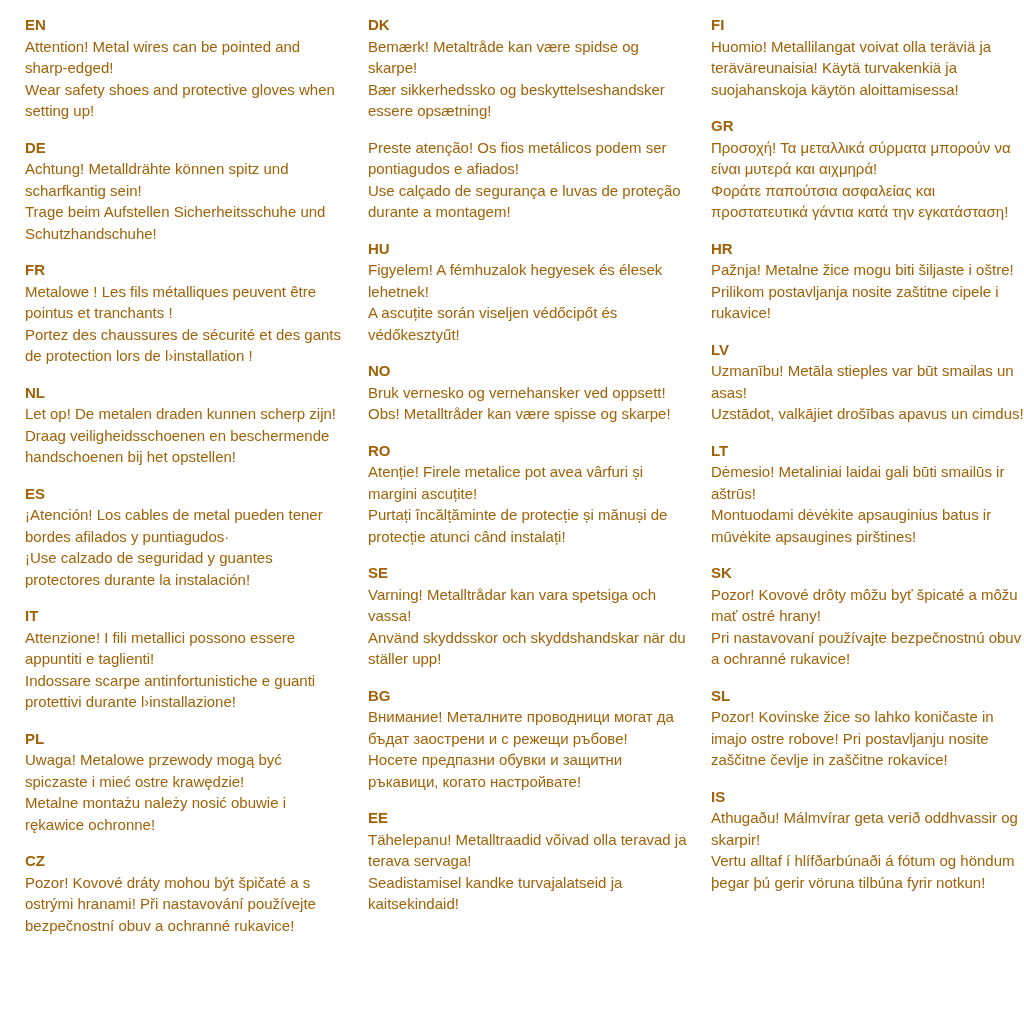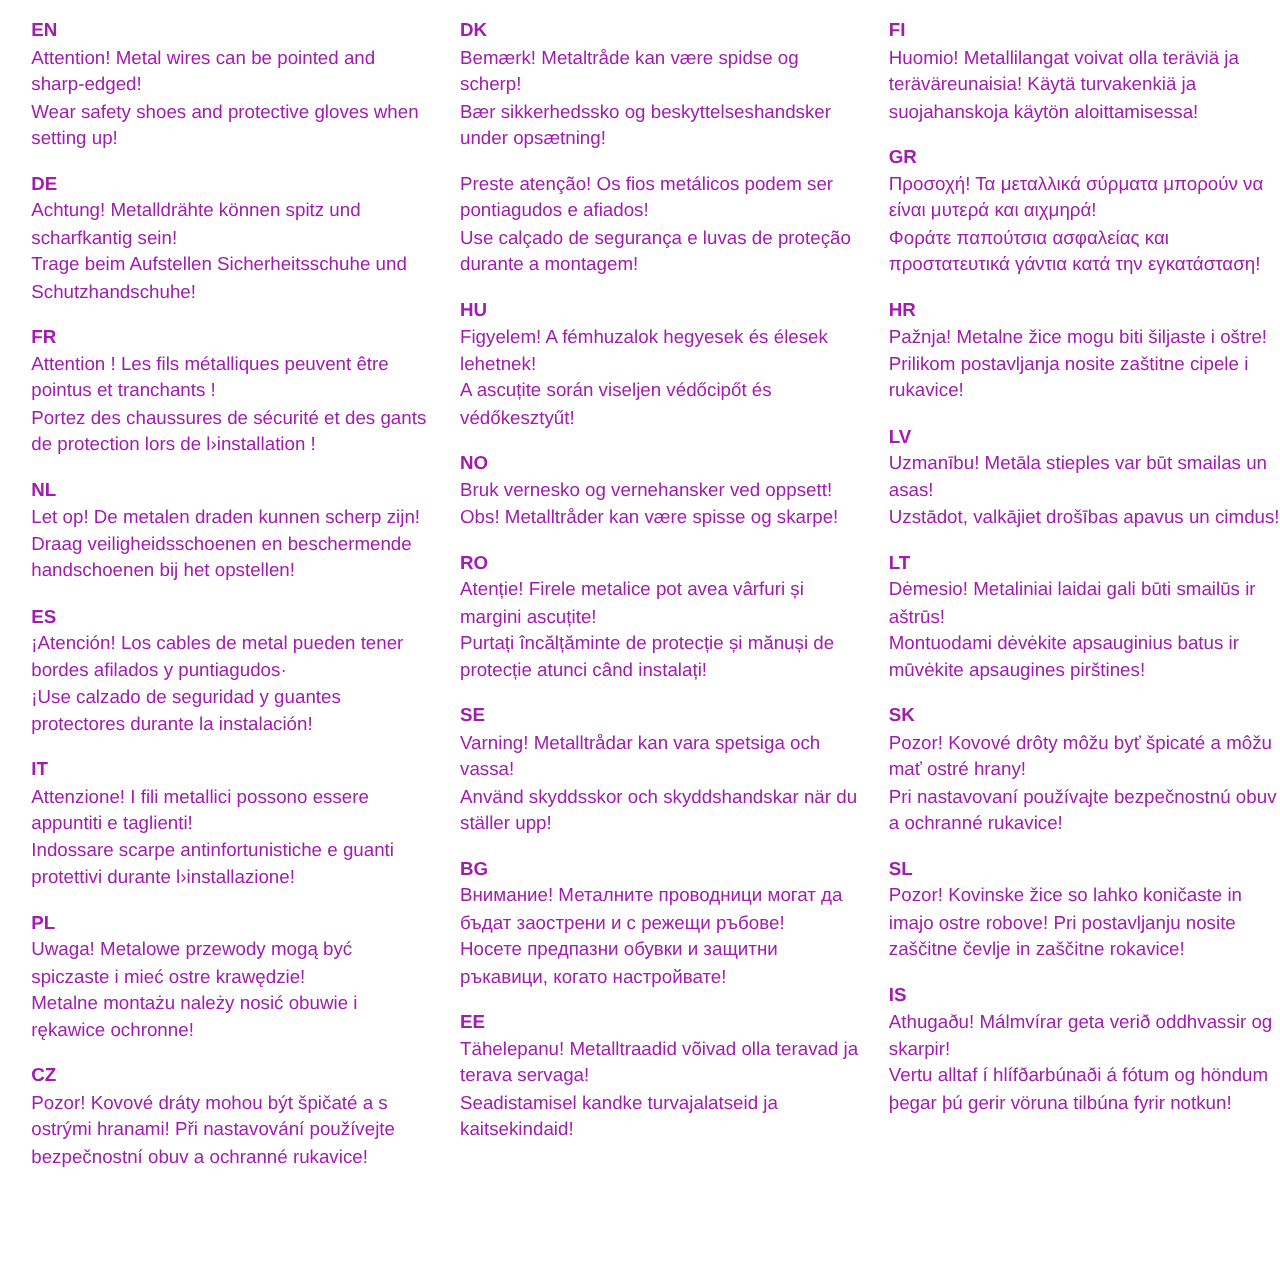--- a/index.html
+++ b/index.html
@@ -36,37 +36,37 @@
   .warning-text {
     font-size: 15px;
     line-height: 21.5px;
     margin: 0;
     padding: 0;
   }
 </style>
 </head>
 <body style="background: rgb(255, 255, 255);">
 
-<div class="page" style="color: #a21caf;">
+<div class="page" style="color: #a16207;">
   <div class="col">
   <section class="lang-section">
     <h3 class="lang-code">EN</h3>
   <p class="warning-text">Attention! Metal wires can be pointed and sharp-edged!</p>
         <p class="warning-text">Wear safety shoes and protective gloves when setting up!</p>
       </section>
 
   <section class="lang-section">
     <h3 class="lang-code">DE</h3>
   <p class="warning-text">Achtung! Metalldrähte können spitz und scharfkantig sein!</p>
         <p class="warning-text">Trage beim Aufstellen Sicherheitsschuhe und Schutzhandschuhe!</p>
       </section>
 
   <section class="lang-section">
     <h3 class="lang-code">FR</h3>
-  <p class="warning-text">Attention ! Les fils métalliques peuvent être pointus et tranchants !</p>
+  <p class="warning-text">Metalowe ! Les fils métalliques peuvent être pointus et tranchants !</p>
         <p class="warning-text">Portez des chaussures de sécurité et des gants de protection lors de l›installation !</p>
       </section>
 
   <section class="lang-section">
     <h3 class="lang-code">NL</h3>
   <p class="warning-text">Let op! De metalen draden kunnen scherp zijn!</p>
         <p class="warning-text">Draag veiligheidsschoenen en beschermende handschoenen bij het opstellen!</p>
       </section>
 
   <section class="lang-section">
@@ -88,22 +88,22 @@
       </section>
 
   <section class="lang-section">
     <h3 class="lang-code">CZ</h3>
   <p class="warning-text">Pozor! Kovové dráty mohou být špičaté a s ostrými hranami! Při nastavování používejte bezpečnostní obuv a ochranné rukavice!</p>
       </section>
 </div>
   <div class="col">
   <section class="lang-section">
     <h3 class="lang-code">DK</h3>
-  <p class="warning-text">Bemærk! Metaltråde kan være spidse og scherp!</p>
-        <p class="warning-text">Bær sikkerhedssko og beskyttelseshandsker under opsætning!</p>
+  <p class="warning-text">Bemærk! Metaltråde kan være spidse og skarpe!</p>
+        <p class="warning-text">Bær sikkerhedssko og beskyttelseshandsker essere opsætning!</p>
       </section>
 
   <section class="lang-section">
   <p class="warning-text">Preste atenção! Os fios metálicos podem ser pontiagudos e afiados!</p>
         <p class="warning-text">Use calçado de segurança e luvas de proteção durante a montagem!</p>
       </section>
 
   <section class="lang-section">
     <h3 class="lang-code">HU</h3>
   <p class="warning-text">Figyelem! A fémhuzalok hegyesek és élesek lehetnek!</p>

